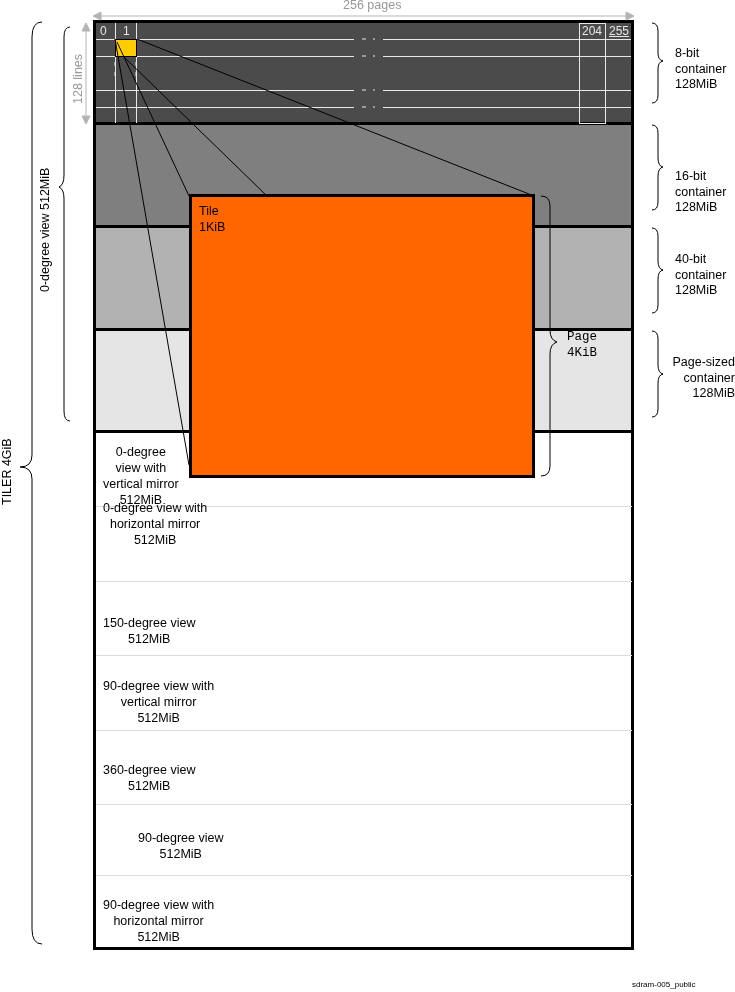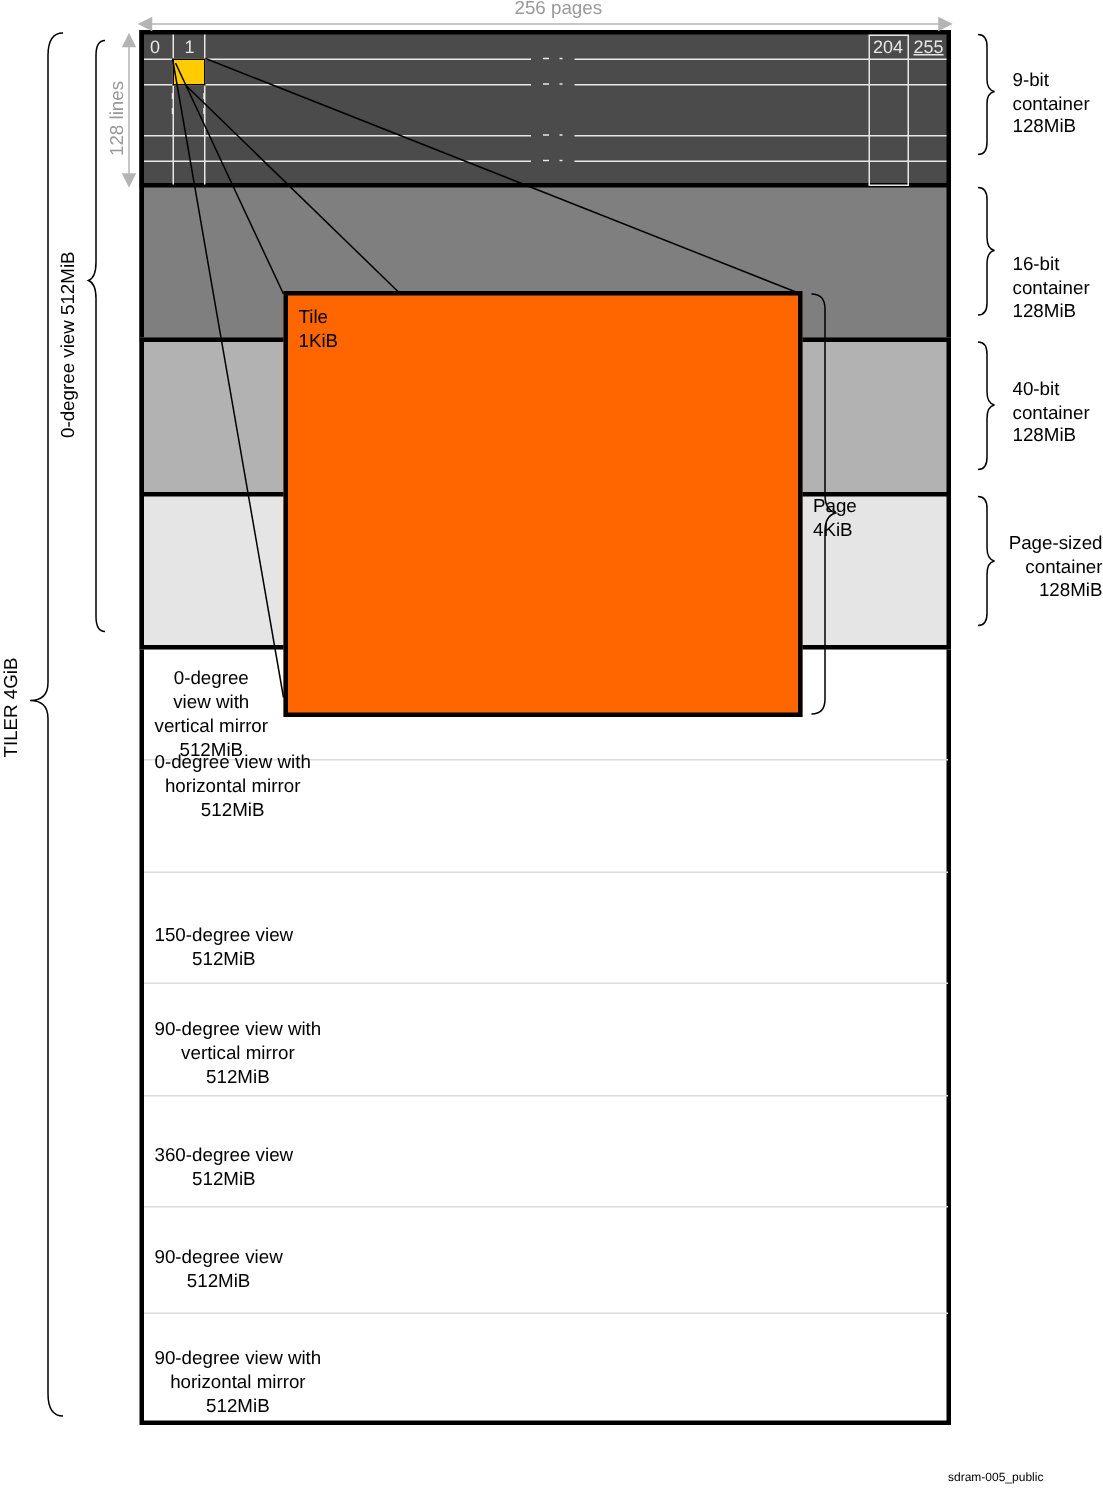--- a/index.html
+++ b/index.html
@@ -59,21 +59,21 @@
 <div class="view" style="top:500px;">0-degree view with
 horizontal mirror
 512MiB</div>
 <div class="view" style="top:615px;">150-degree view
 512MiB</div>
 <div class="view" style="top:678px;">90-degree view with
 vertical mirror
 512MiB</div>
 <div class="view" style="top:762px;">360-degree view
 512MiB</div>
-<div class="view" style="top:830px;">90-degree view
+<div class="view" style="top:830px;margin-left:35px;">90-degree view
 512MiB</div>
 <div class="view" style="top:897px;">90-degree view with
 horizontal mirror
 512MiB</div>
 
 <div class="abs" style="left:189px;top:194px;width:346px;height:284px;background:#ff6600;border:3px solid #000;box-sizing:border-box;"></div>
 <div class="lbl" style="left:199px;top:204px;">Tile
 1KiB</div>
 
 <div class="abs" style="left:115px;top:39px;width:22px;height:18px;background:#ffcc00;border:1px solid #000;box-sizing:border-box;"></div>
@@ -118,24 +118,24 @@
     <path d="M652,228 q6,0 6,8 v25 q0,8 5,9 q-5,1 -5,9 v26 q0,8 -6,8"></path>
     <path d="M652,331 q6,0 6,8 v26 q0,8 5,9 q-5,1 -5,9 v26 q0,8 -6,8"></path>
 
     <path d="M541,196 q9,0 9,10 v124 q0,10 7,12 q-7,2 -7,12 v112 q0,10 -9,10"></path>
 
     <path d="M70,27 q-6,0 -6,10 v138 q0,10 -5,12 q5,2 5,12 v212 q0,10 6,10"></path>
     <path d="M42,22 q-10,0 -10,15 v418 q0,12 -12,12 q12,0 12,12 v450 q0,15 10,15"></path>
   </g>
 </svg>
 
-<div class="lbl" style="left:542px;top:330px;">Page
+<div class="lbl" style="left:567px;top:330px;font-family:Liberation Mono, monospace;">Page
 4KiB</div>
 
-<div class="lbl" style="left:675px;top:46px;">9-bit
+<div class="lbl" style="left:675px;top:46px;">8-bit
 container
 128MiB</div>
 <div class="lbl" style="left:675px;top:149px;margin-top:20px;">16-bit
 container
 128MiB</div>
 <div class="lbl" style="left:675px;top:252px;">40-bit
 container
 128MiB</div>
 <div class="lbl" style="left:668px;top:355px;width:67px;overflow:hidden;text-align:right;">Page-sized
 container

